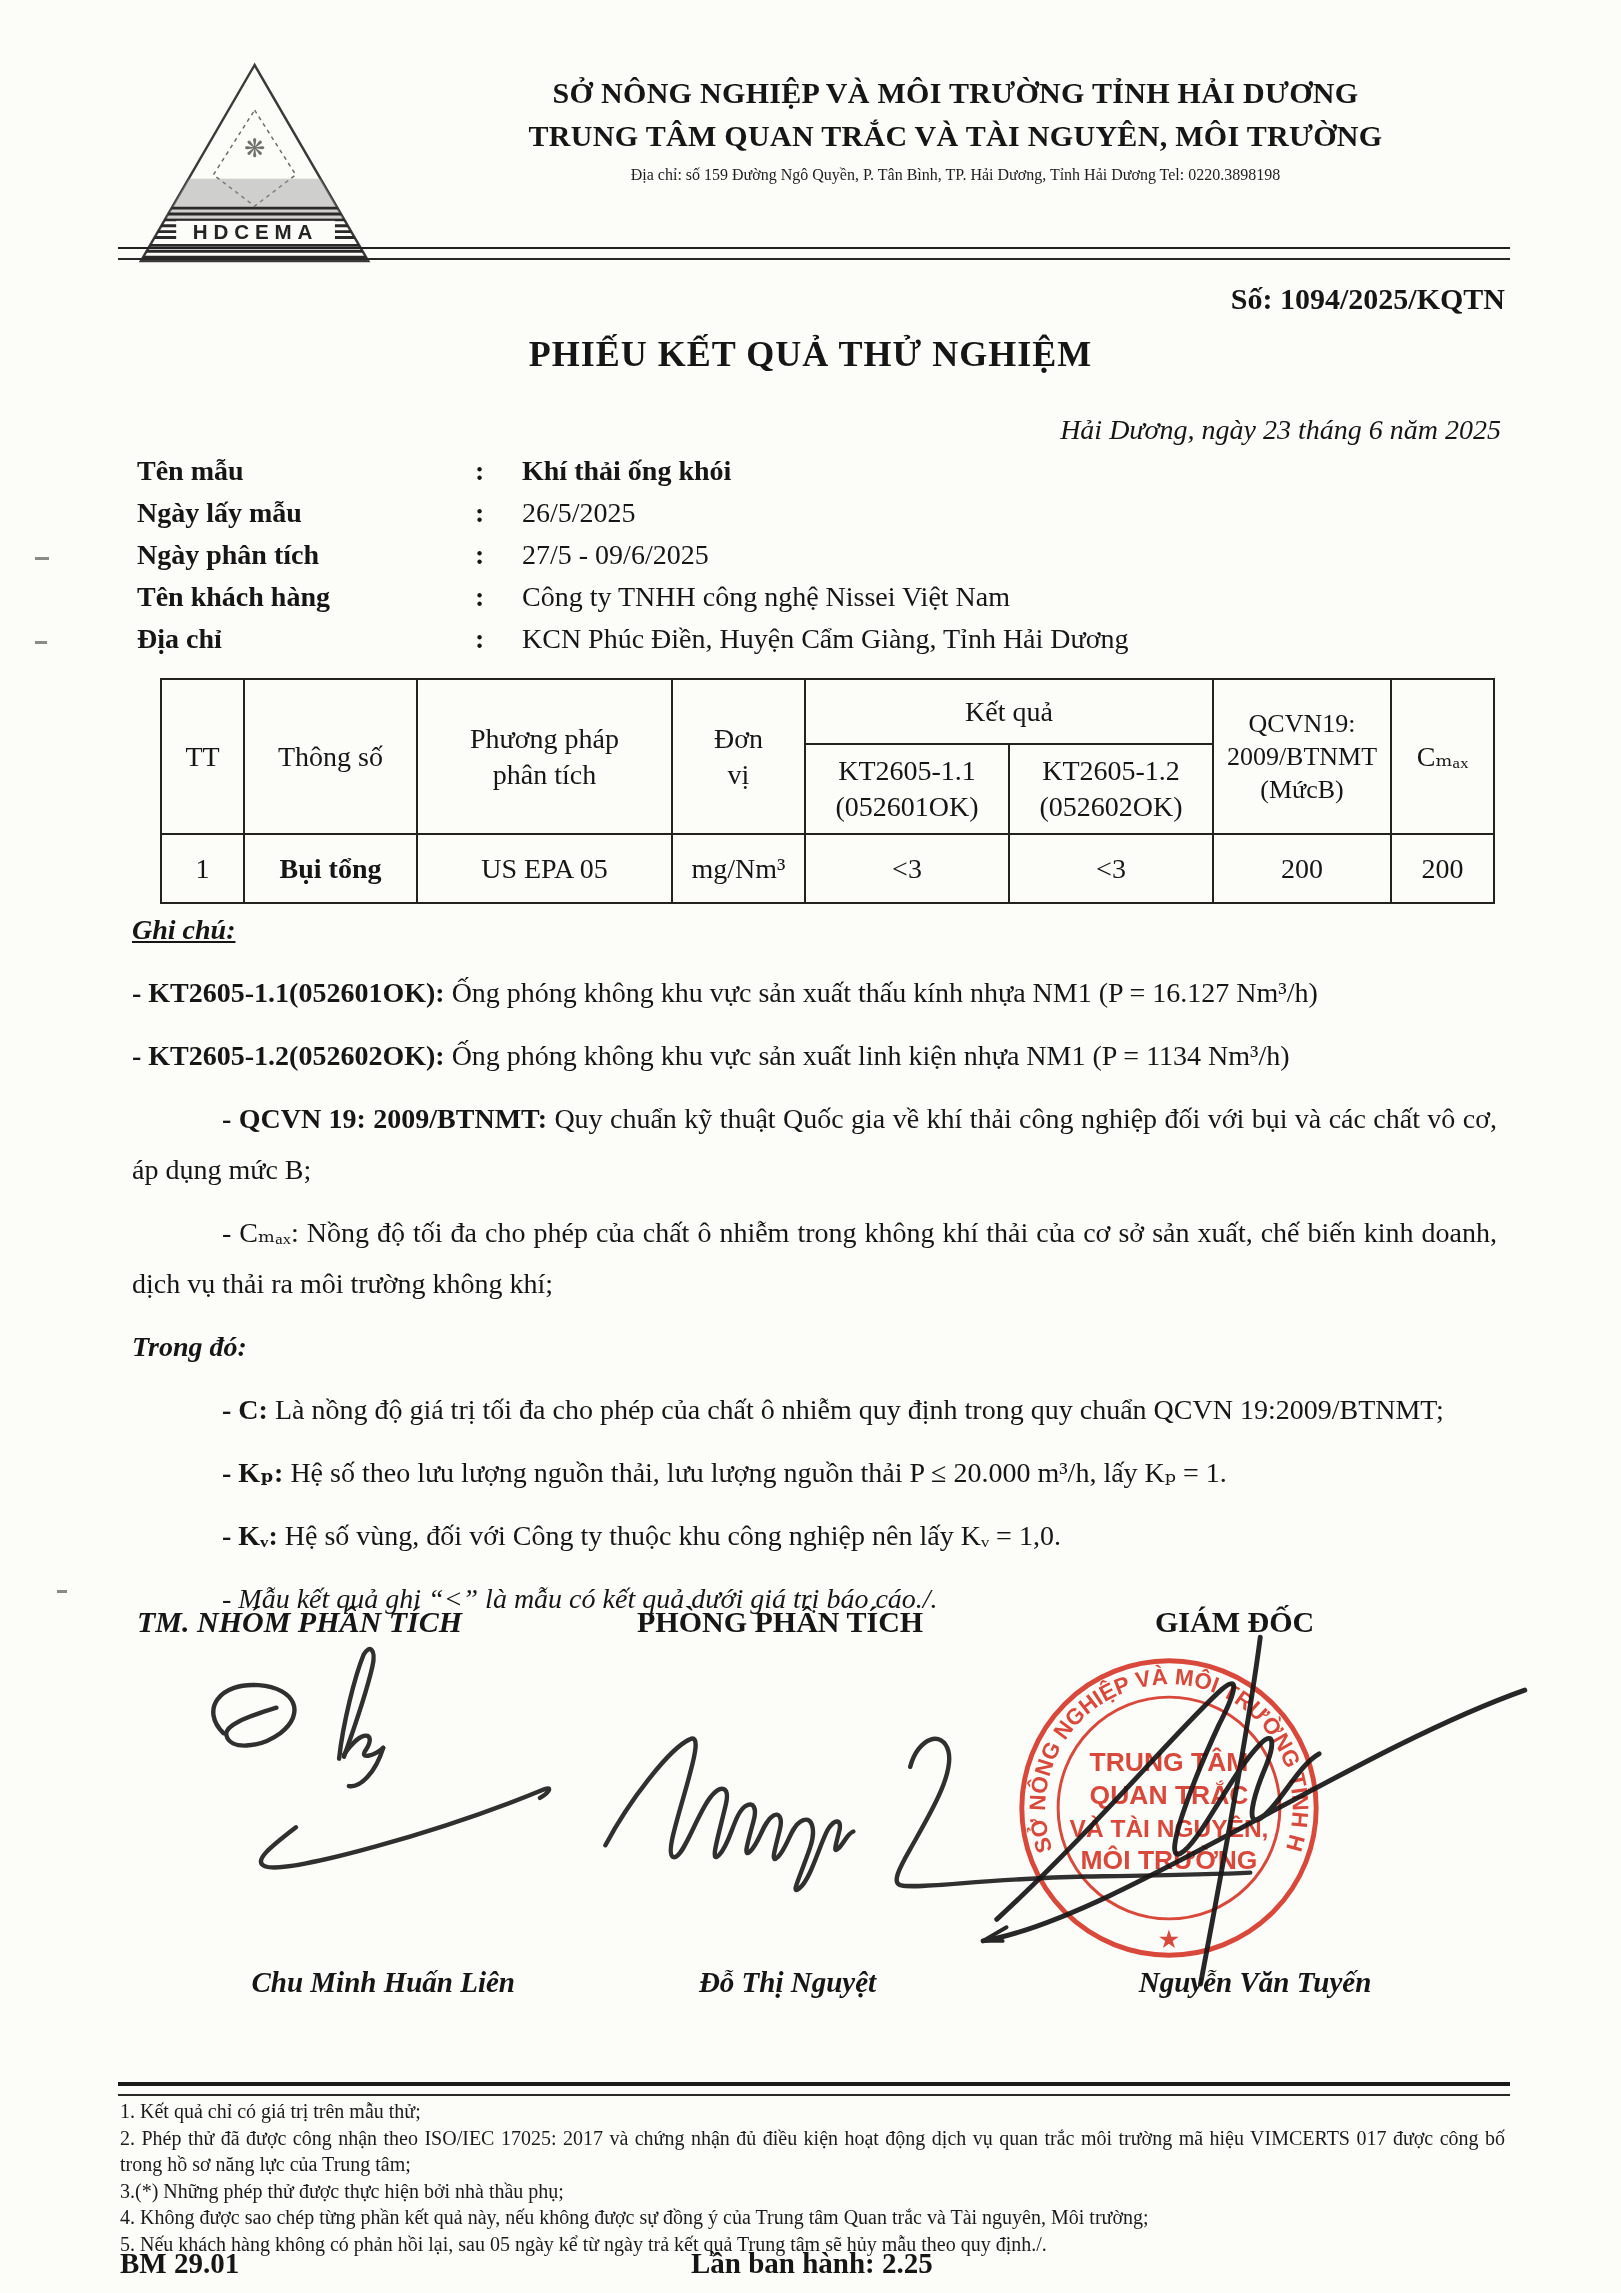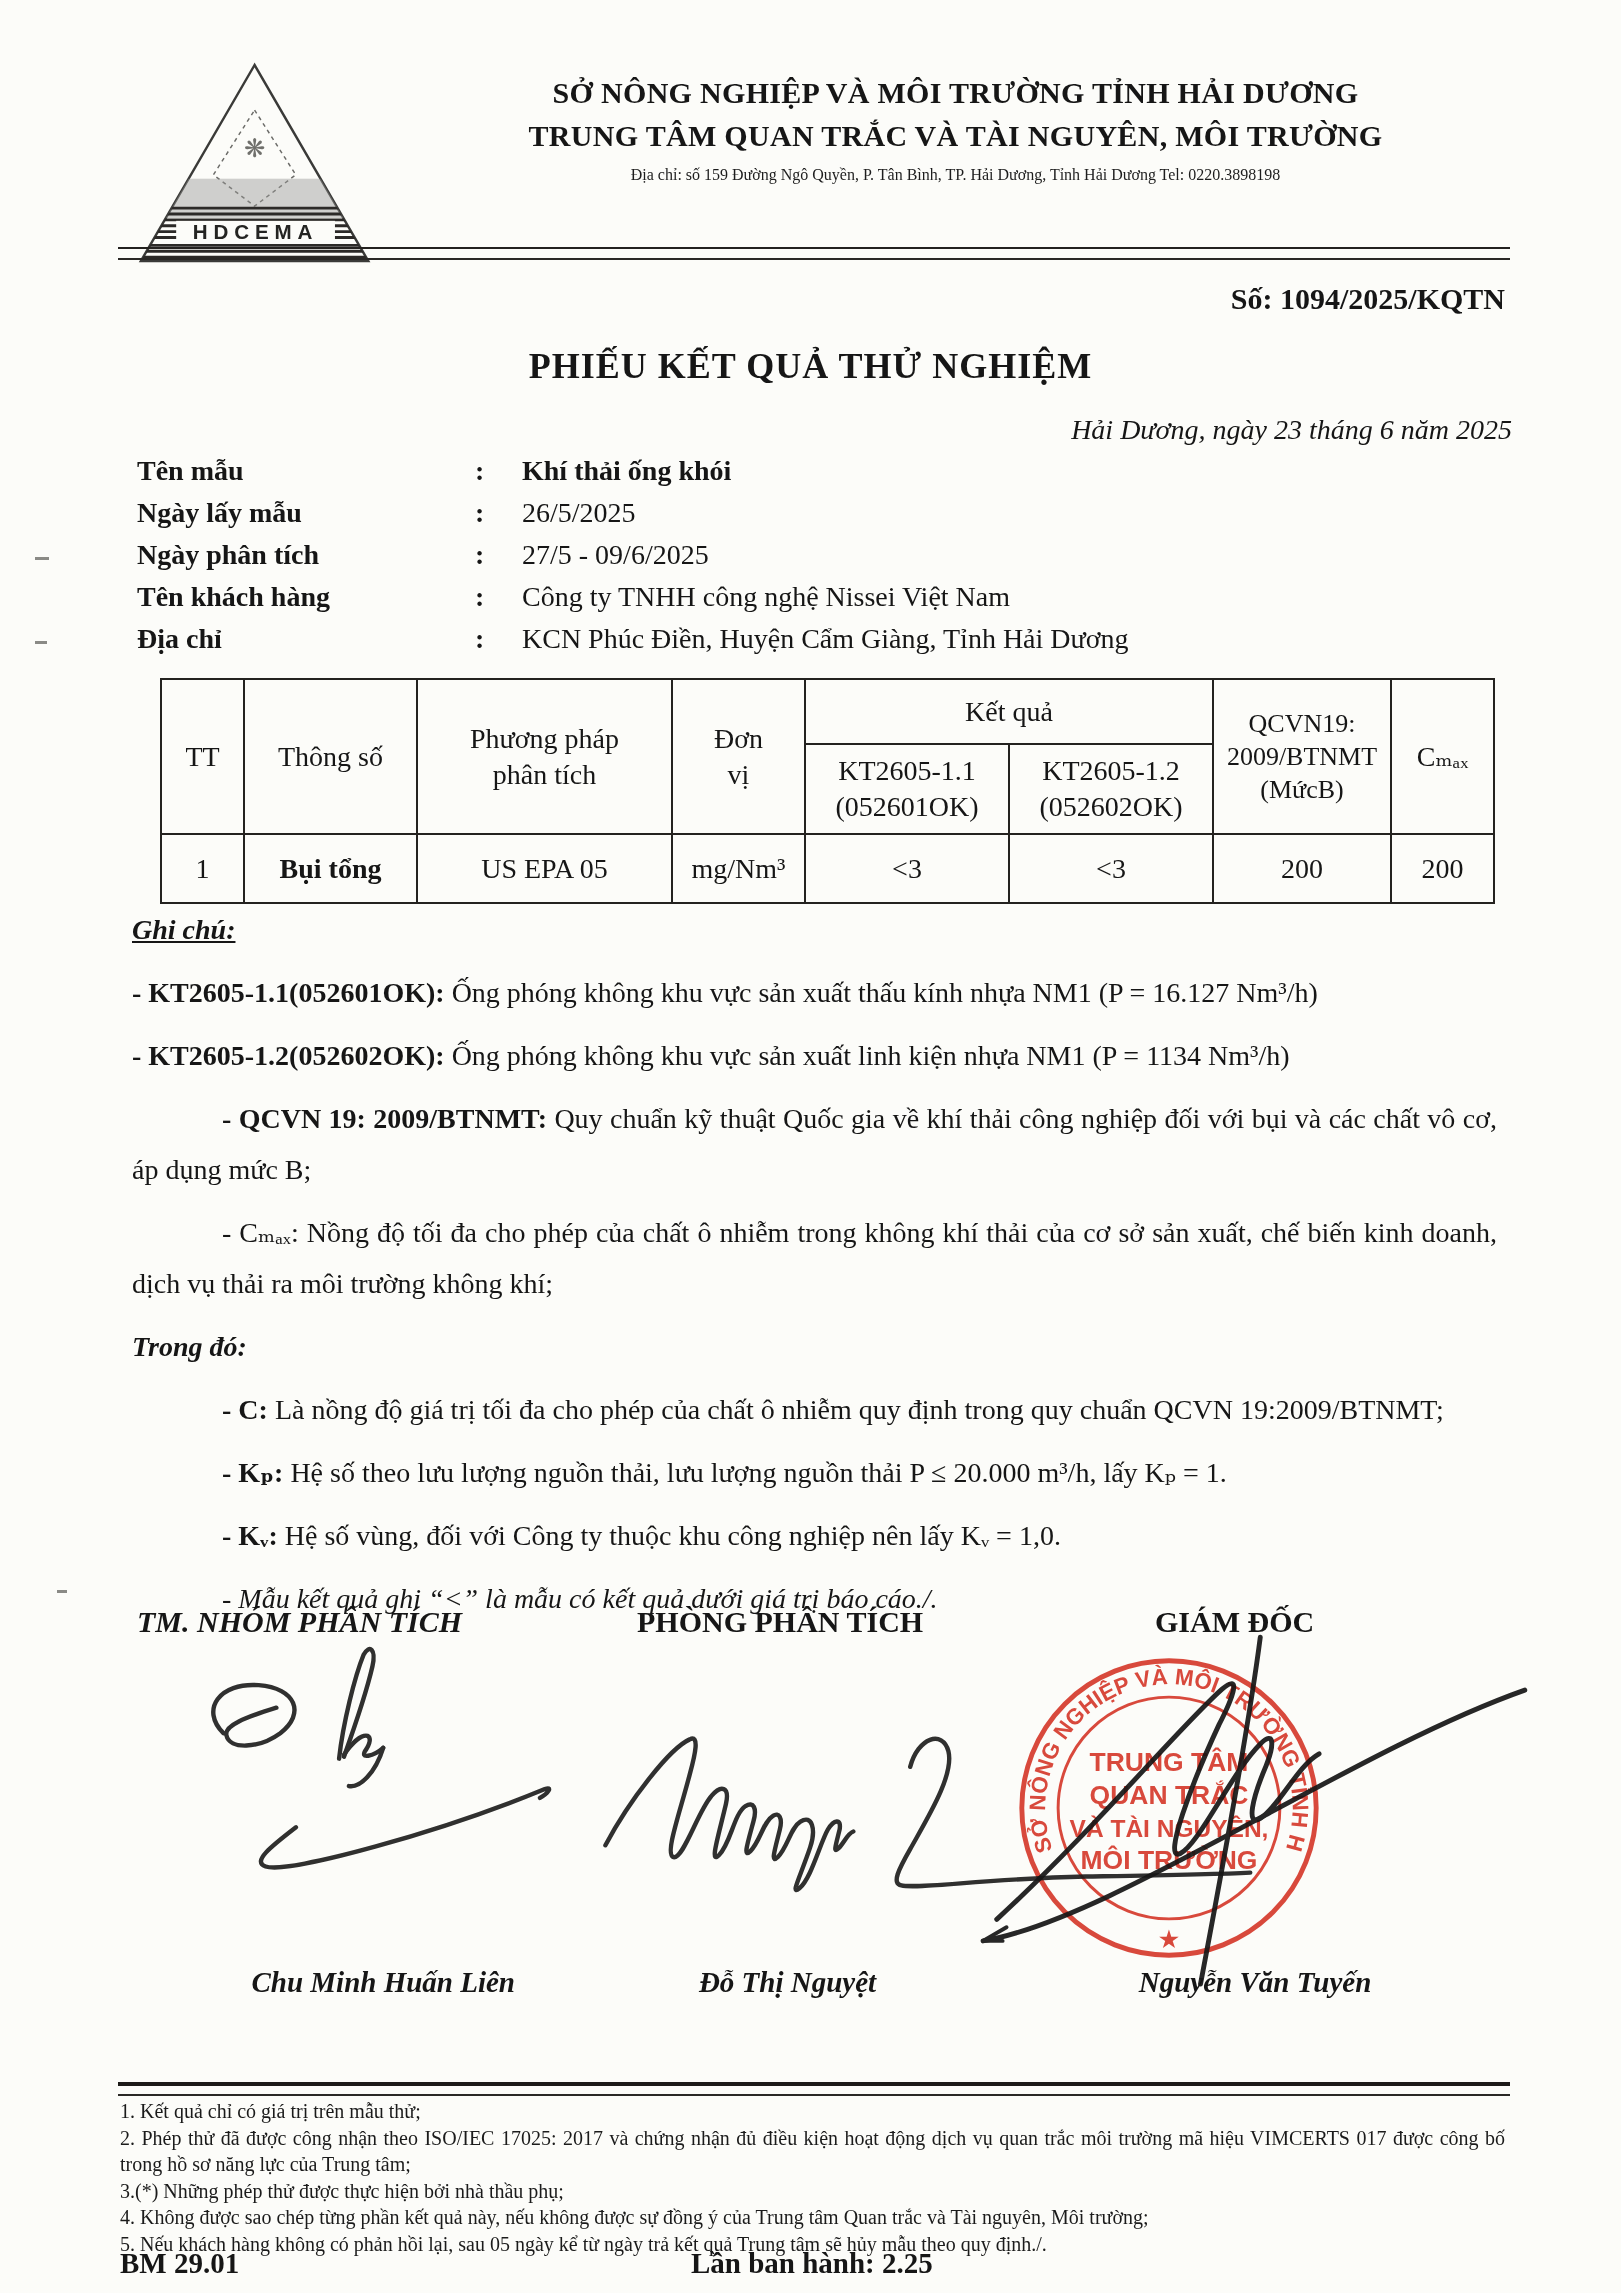--- a/index.html
+++ b/index.html
@@ -10,22 +10,22 @@
     overflow:hidden;
   }
   .abs{position:absolute;}
   
   .hdr-text{left:392px;top:71px;width:1127px;text-align:center;}
   .hdr-l1,.hdr-l2{font-weight:bold;font-size:30px;line-height:43px;letter-spacing:0.3px;}
   .hdr-l3{font-size:16px;margin-top:8.8px;color:#1d1d1d;}
   .rule-top{left:118px;right:111px;top:247px;height:8.8px;
     border-top:2.9px solid #23211f;border-bottom:2px solid #2a2826;}
   .doc-no{top:282px;right:116px;font-weight:bold;font-size:30px;}
-  .title{top:333px;left:0;width:100%;text-align:center;font-weight:bold;font-size:36px;letter-spacing:1px;margin-top:12px;}
-  .dateline{top:414px;right:109px;font-style:italic;font-size:28px;}
+  .title{top:333px;left:0;width:100%;text-align:center;font-weight:bold;font-size:36px;letter-spacing:1px;}
+  .dateline{top:414px;right:120px;font-style:italic;font-size:28px;}
   
   .info{top:455px;left:137px;right:108px;font-size:28px;}
   .info-row{display:flex;height:42px;align-items:baseline;}
   .info-label{width:338px;font-weight:bold;}
   .info-colon{width:47px;font-weight:bold;}
   .info-value{flex:1;}
   .v-bold{font-weight:bold;}
   
   .tbl-wrap{top:678px;left:160px;width:1335px;}
   table{border-collapse:collapse;width:100%;table-layout:fixed;}

